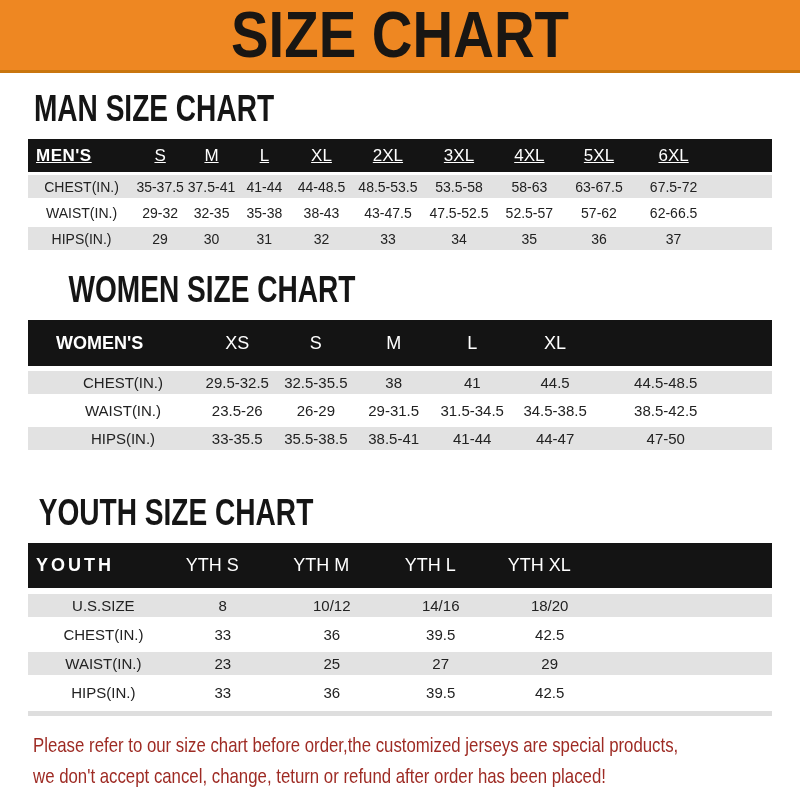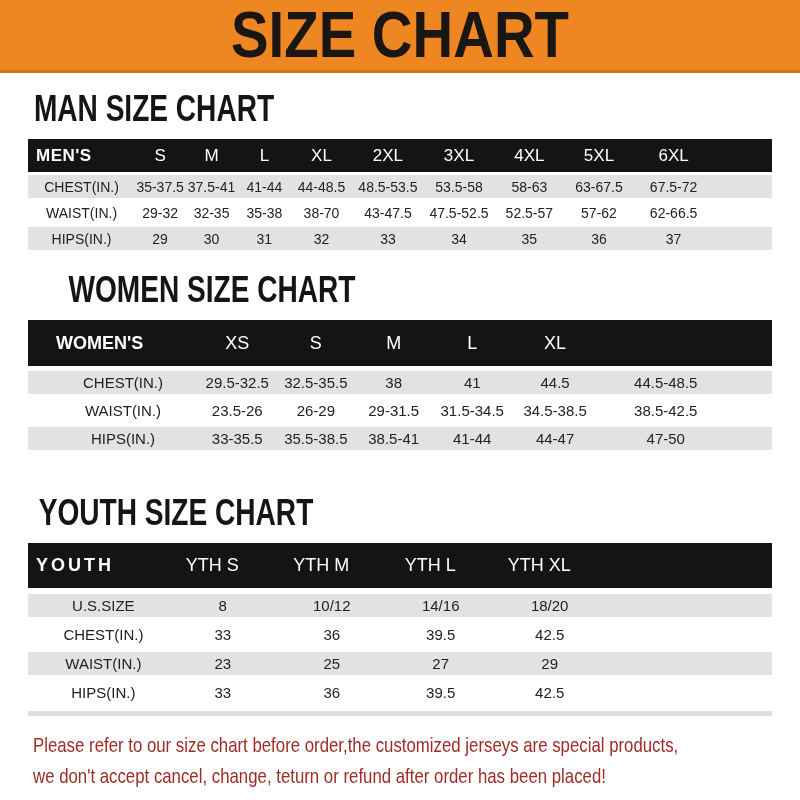--- a/index.html
+++ b/index.html
@@ -42,21 +42,21 @@
   }
   .bar-label { text-align:left; padding-left:8px; font-weight:bold; }
 
   .trow { height:23px; }
   .trow .cell { font-size:14px; color:#222; }
   .row-gray { background:var(--row_gray,#e2e2e2); }
   .row-white { background:#fff; }
 
   
   .t-men .cellrow { padding-right:4%; }
-  .t-men .tbar { height:33px; }
+  .t-men .tbar { height:33px;text-decoration:underline; }
   .t-men .tbar .bar-label { font-size:26px; letter-spacing:0.5px; }
   .t-men .tbar .cell { font-size:17px; }
   .t-men .trow { margin-top:3px; }
   .t-men .cell:nth-child(1){ width:15%; }
   .t-men .cell:nth-child(2){ width:7%; }
   .t-men .cell:nth-child(3){ width:7.4%; }
   .t-men .cell:nth-child(4){ width:7.4%; }
   .t-men .cell:nth-child(5){ width:8.6%; }
   .t-men .cell:nth-child(6){ width:10%; }
   .t-men .cell:nth-child(7){ width:9.9%; }
@@ -137,21 +137,21 @@
         <span class="cell">53.5-58</span>
         <span class="cell">58-63</span>
         <span class="cell">63-67.5</span>
         <span class="cell">67.5-72</span>
       </div>
       <div class="trow cellrow row-white">
         <span class="cell">WAIST(IN.)</span>
         <span class="cell">29-32</span>
         <span class="cell">32-35</span>
         <span class="cell">35-38</span>
-        <span class="cell">38-70</span>
+        <span class="cell">38-43</span>
         <span class="cell">43-47.5</span>
         <span class="cell">47.5-52.5</span>
         <span class="cell">52.5-57</span>
         <span class="cell">57-62</span>
         <span class="cell">62-66.5</span>
       </div>
       <div class="trow cellrow row-gray">
         <span class="cell">HIPS(IN.)</span>
         <span class="cell">29</span>
         <span class="cell">30</span>

